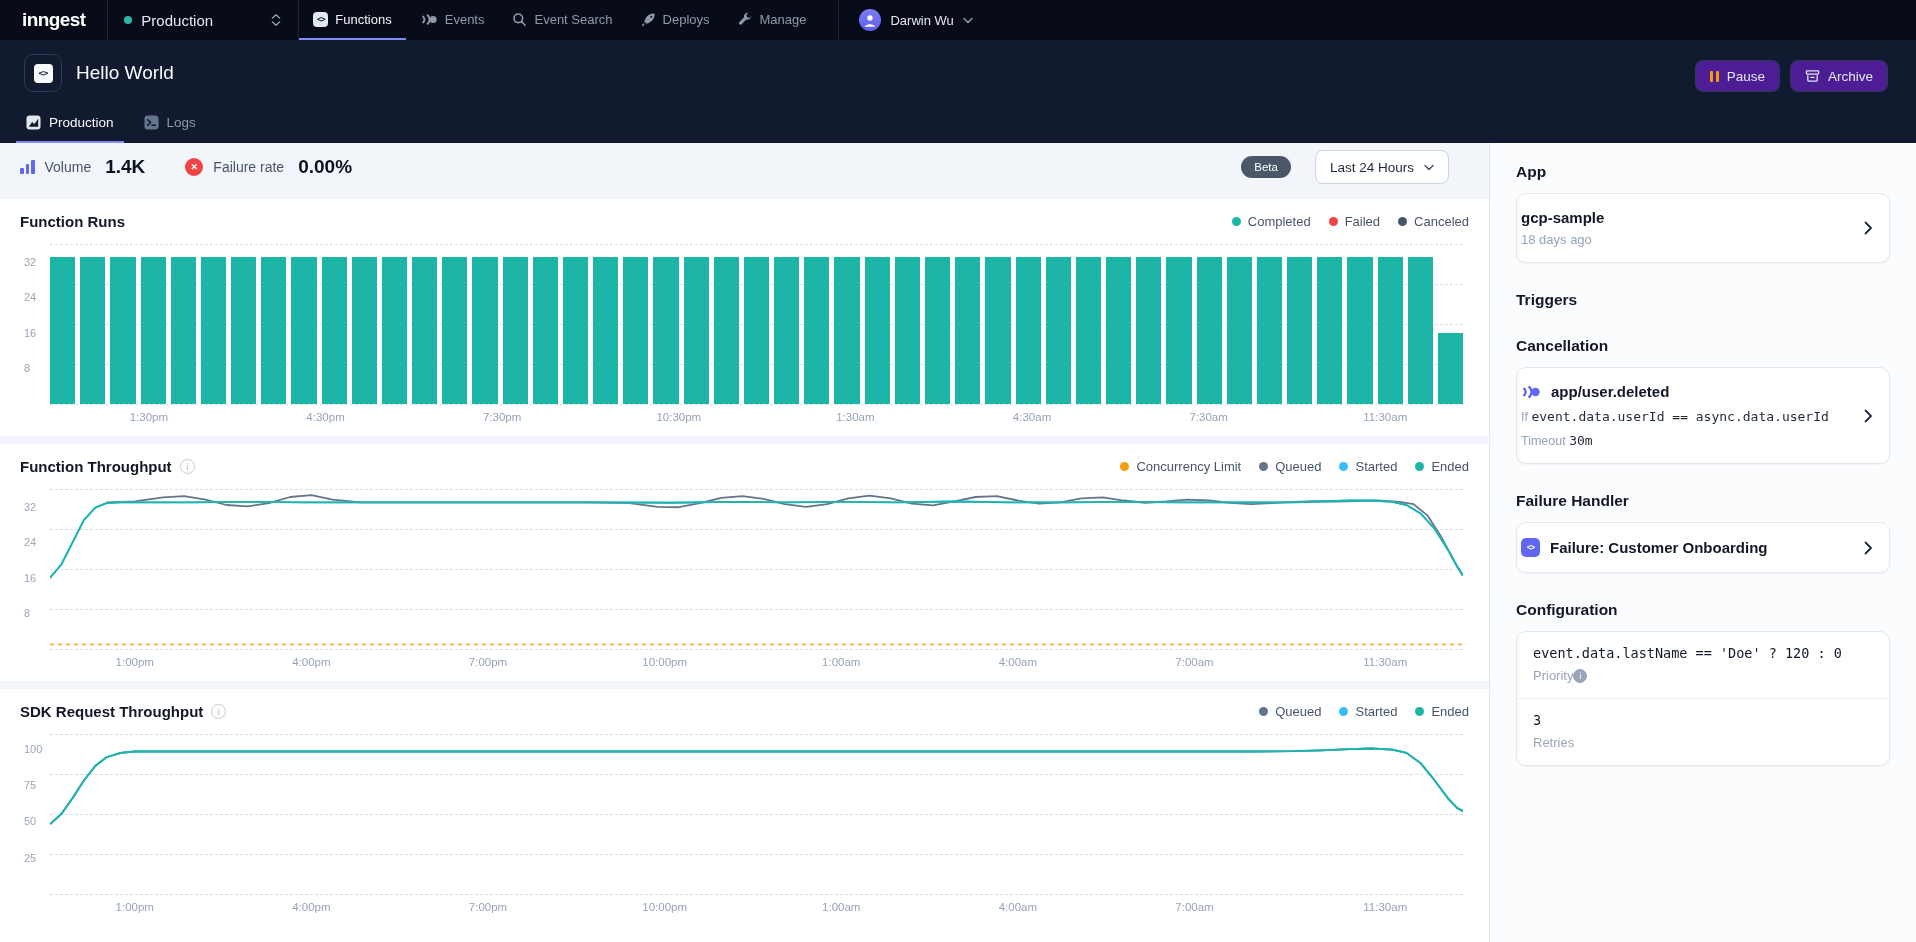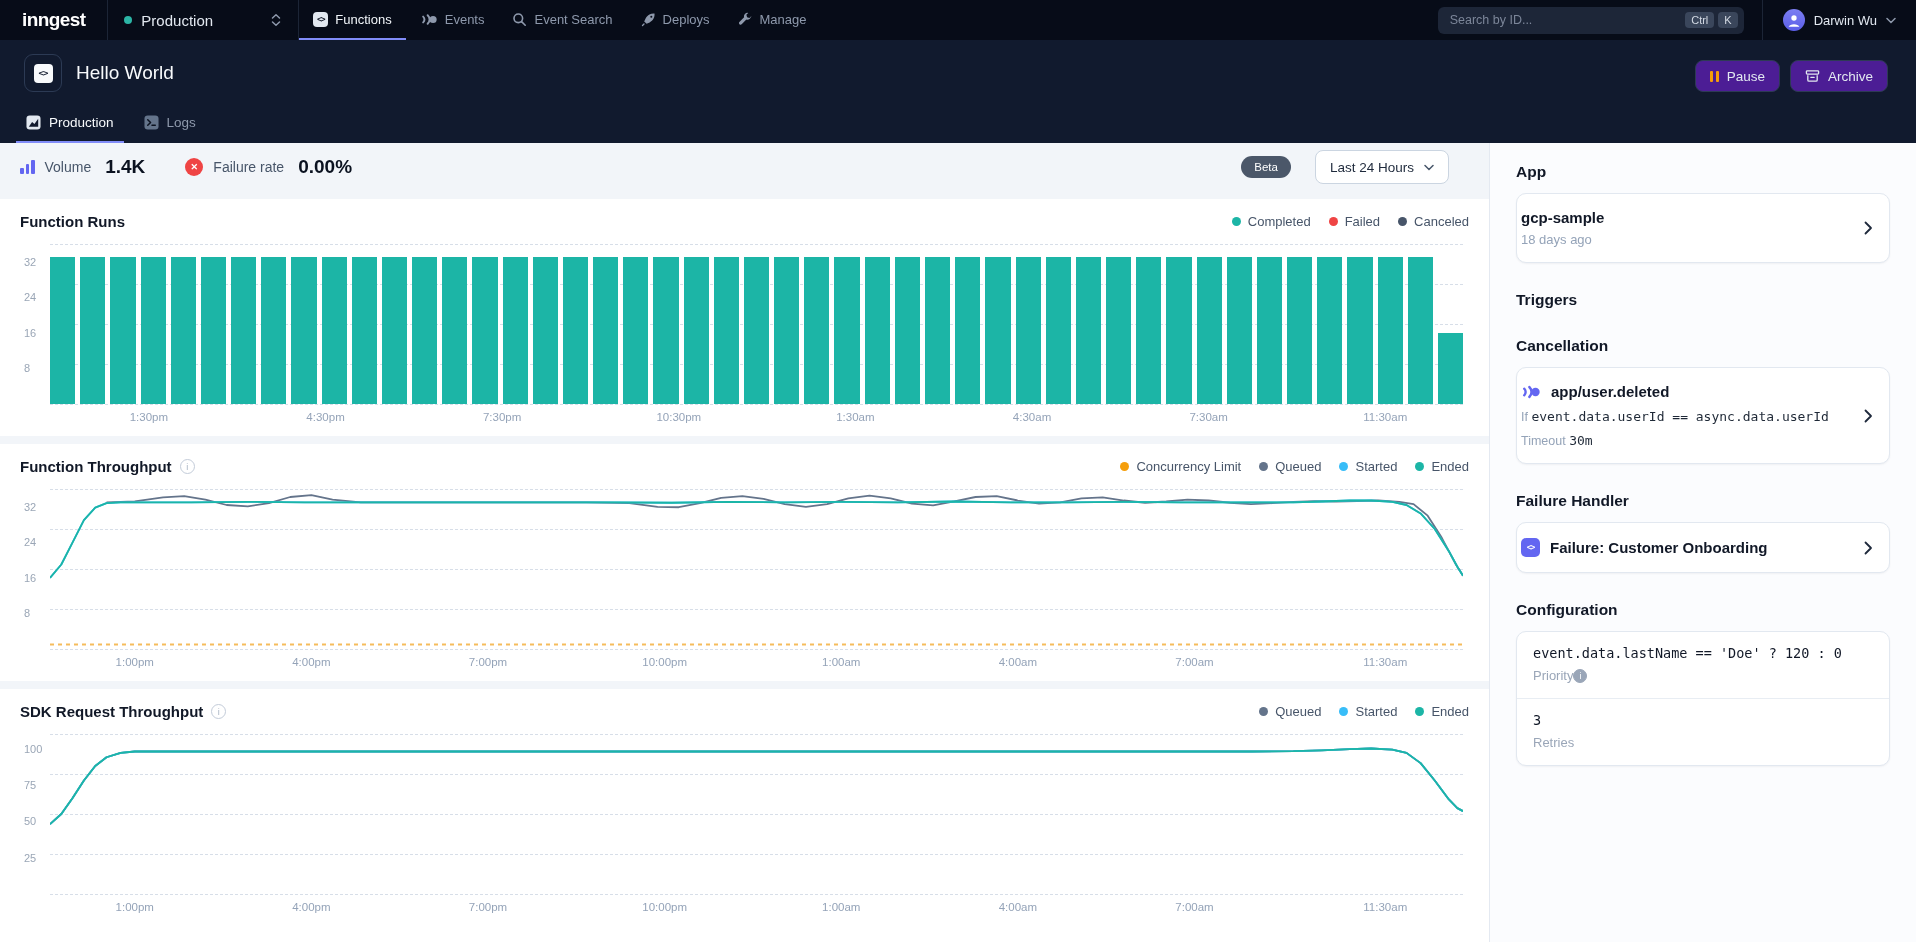--- a/index.html
+++ b/index.html
@@ -143,25 +143,20 @@
         </svg>
       <span>Deploys</span>
     </div>
     <div class="nav-tab">
       <svg width="15" height="15" viewBox="0 0 16 16">
           <path d="M13.8 4.2a3.8 3.8 0 0 1-4.9 3.9l-5 5a1.7 1.7 0 0 1-2.4-2.4l5-5A3.8 3.8 0 0 1 10.9 1l-2 2 .8 2.5 2.5.8 2-2c.3.6.4 1.2-.4-.1z" fill="#8E99AC"></path>
         </svg>
       <span>Manage</span>
     </div>
 
-    <div class="tb-search">
-      <input type="text" placeholder="Search by ID..." style="">
-      <span class="kbd">Ctrl</span>
-      <span class="kbd">K</span>
-    </div>
     <div class="tb-divider" style="margin-left:18px"></div>
     <div class="user">
       <span class="avatar">
           <svg width="16" height="16" viewBox="0 0 24 24">
             <circle cx="12" cy="9" r="4" fill="#fff"></circle>
             <path d="M4 22c1.5-5 14.5-5 16 0z" fill="#fff"></path>
           </svg>
         </span>
       <span class="user-name">Darwin Wu</span>
       <svg width="10" height="7" viewBox="0 0 10 7">

